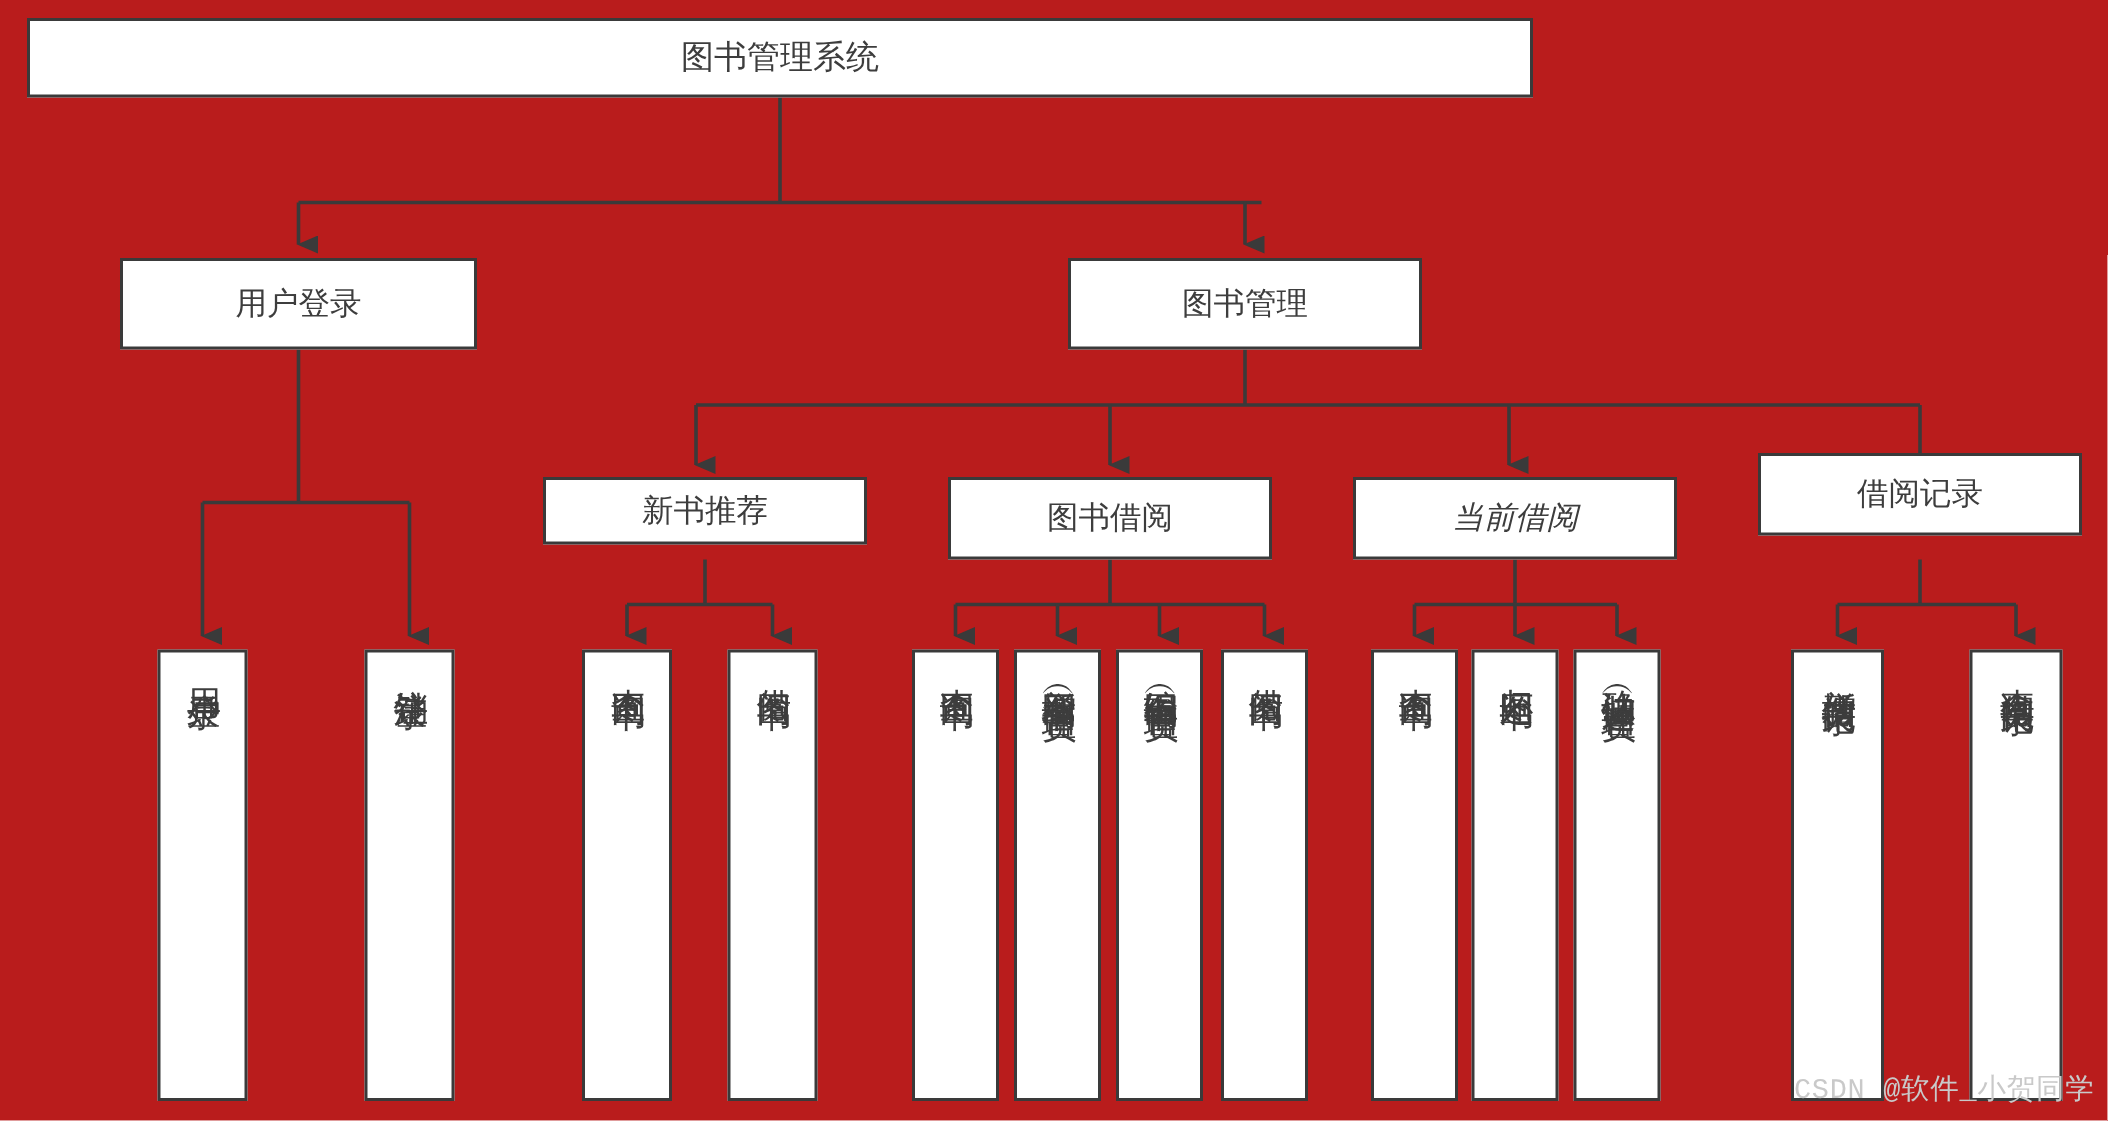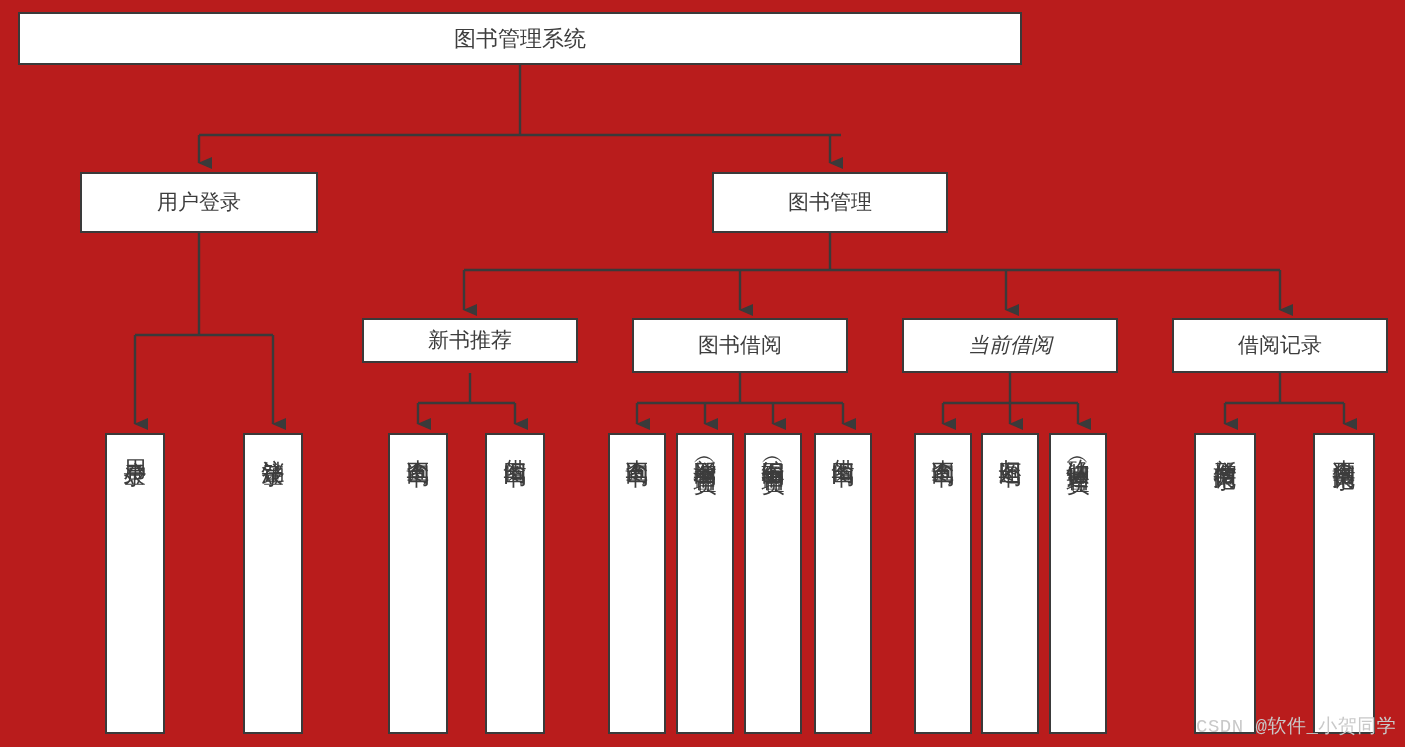--- a/index.html
+++ b/index.html
@@ -148,21 +148,21 @@
   </div>
 
   <div class="node horiz" style="left:632px; top:318px; width:216px; height:55px;">
     <span class="label">图书借阅</span>
   </div>
 
   <div class="node horiz" style="left:902px; top:318px; width:216px; height:55px;font-style:italic;">
     <span class="label">当前借阅</span>
   </div>
 
-  <div class="node horiz" style="left:1172px; top:318px; width:216px; height:55px;">
+  <div class="node horiz" style="left:1172px; top:302px; width:216px; height:55px;">
     <span class="label">借阅记录</span>
   </div>
 
   <div class="node vert" style="left:105px; top:433px; width:60px; height:301px;">
     <span class="label">用户登录</span>
   </div>
 
   <div class="node vert" style="left:243px; top:433px; width:60px; height:301px;">
     <span class="label">注销登录</span>
   </div>

